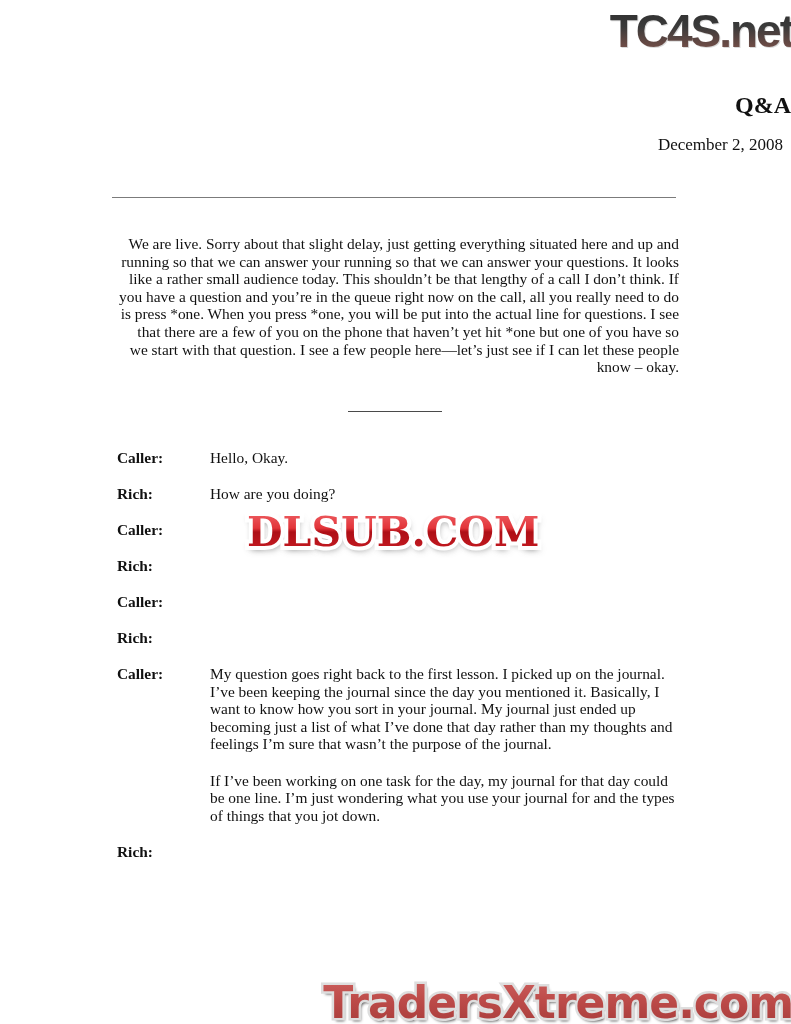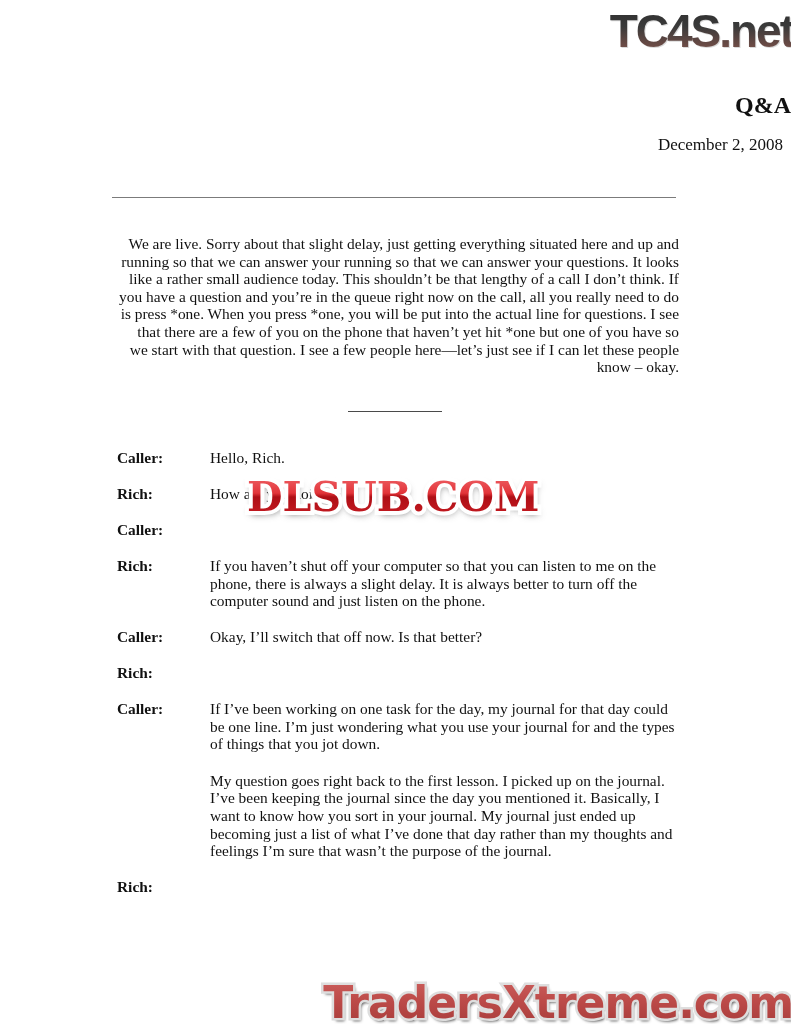--- a/index.html
+++ b/index.html
@@ -69,21 +69,21 @@
     font-size:15.4px;line-height:17.6px;
   }
   .t-row{display:flex;margin-bottom:18.4px;}
   .t-speaker{width:93px;flex:0 0 93px;font-weight:bold;}
   .t-speech{width:467px;}
   .t-speech .para + .para{margin-top:19px;}
 
   
   .watermark{
     position:absolute;
-    top:473px;left:247px;
+    top:508px;left:247px;
     width:312px;height:56px;
     pointer-events:none;
   }
   .watermark span{
     position:absolute;top:0;left:0;
     white-space:nowrap;
     font-family:"DejaVu Serif", serif;
     font-weight:bold;
     font-size:41px;
     letter-spacing:0px;
@@ -144,58 +144,52 @@
 
   <div class="intro">We are live. Sorry about that slight delay, just getting everything situated here and up and running so that we can answer your running so that we can answer your questions. It looks like a rather small audience today. This shouldn’t be that lengthy of a call I don’t think. If you have a question and you’re in the queue right now on the call, all you really need to do is press *one. When you press *one, you will be put into the actual line for questions. I see that there are a few of you on the phone that haven’t yet hit *one but one of you have so we start with that question. I see a few people here—let’s just see if I can let these people know – okay.</div>
 
   <div class="rule-short"></div>
 
   <div class="transcript">
 
     <div class="t-row">
       <div class="t-speaker">Caller:</div>
       <div class="t-speech">
-        <div class="para">Hello, Rich.</div>
+        <div class="para">Hello, Okay.</div>
       </div>
     </div>
 
     <div class="t-row">
       <div class="t-speaker">Rich:</div>
       <div class="t-speech">
         <div class="para">How are you doing?</div>
       </div>
     </div>
 
     <div class="t-row">
       <div class="t-speaker">Caller:</div>
     </div>
 
     <div class="t-row">
       <div class="t-speaker">Rich:</div>
+    </div>
+
+    <div class="t-row">
+      <div class="t-speaker">Caller:</div>
+    </div>
+
+    <div class="t-row">
+      <div class="t-speaker">Rich:</div>
+    </div>
+
+    <div class="t-row">
+      <div class="t-speaker">Caller:</div>
       <div class="t-speech">
-        <div class="para">If you haven’t shut off your computer so that you can listen to me on the phone, there is always a slight delay. It is always better to turn off the computer sound and just listen on the phone.</div>
-      </div>
-    </div>
-
-    <div class="t-row">
-      <div class="t-speaker">Caller:</div>
-      <div class="t-speech">
-        <div class="para">Okay, I’ll switch that off now. Is that better?</div>
-      </div>
-    </div>
-
-    <div class="t-row">
-      <div class="t-speaker">Rich:</div>
-    </div>
-
-    <div class="t-row">
-      <div class="t-speaker">Caller:</div>
-      <div class="t-speech">
+        <div class="para">My question goes right back to the first lesson. I picked up on the journal. I’ve been keeping the journal since the day you mentioned it. Basically, I want to know how you sort in your journal. My journal just ended up becoming just a list of what I’ve done that day rather than my thoughts and feelings I’m sure that wasn’t the purpose of the journal.</div>
         <div class="para">If I’ve been working on one task for the day, my journal for that day could be one line. I’m just wondering what you use your journal for and the types of things that you jot down.</div>
-        <div class="para">My question goes right back to the first lesson. I picked up on the journal. I’ve been keeping the journal since the day you mentioned it. Basically, I want to know how you sort in your journal. My journal just ended up becoming just a list of what I’ve done that day rather than my thoughts and feelings I’m sure that wasn’t the purpose of the journal.</div>
       </div>
     </div>
 
     <div class="t-row">
       <div class="t-speaker">Rich:</div>
     </div>
 
   </div>
 
   <div class="watermark">

